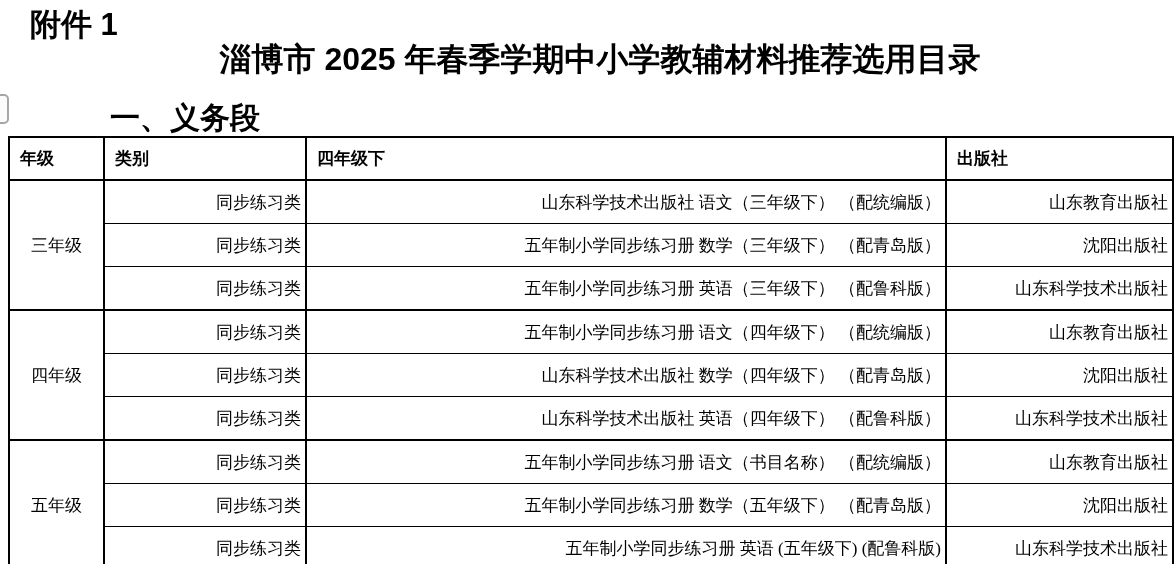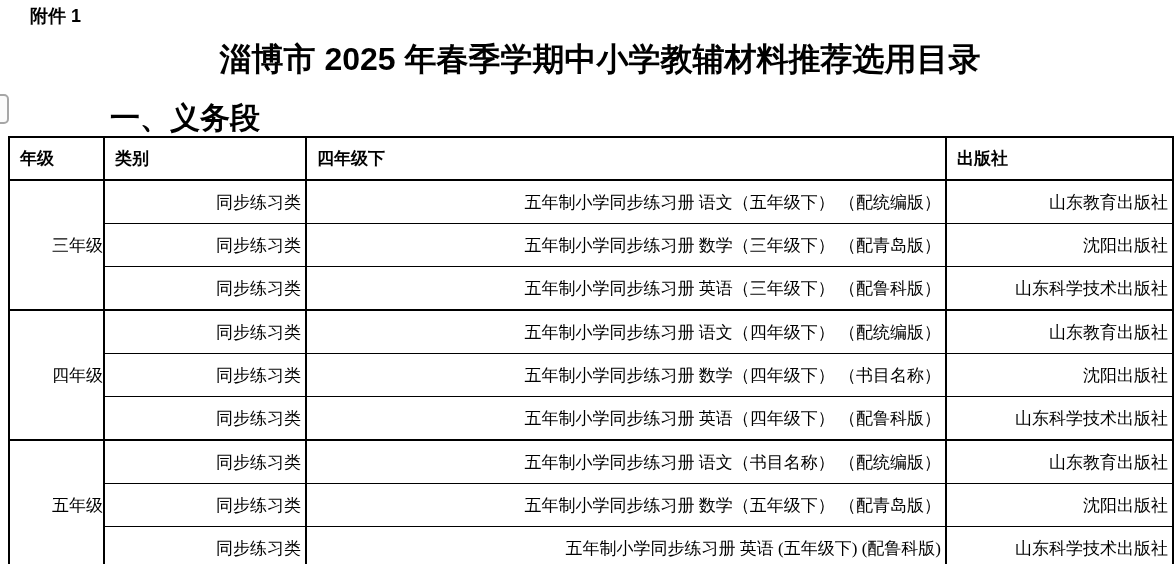--- a/index.html
+++ b/index.html
@@ -14,21 +14,21 @@
     background: #ffffff;
     color: #000000;
     font-family: "Liberation Serif", serif;
   }
   .attachment-label {
     position: absolute;
     left: 30px;
     top: 4px;
     font-family: "Liberation Sans", sans-serif;
     font-weight: 700;
-    font-size: 18px;
+    font-size: 31px;
     white-space: nowrap;
   }
   .doc-title {
     position: absolute;
     left: 12px;
     top: 38px;
     width: 1176px;
     text-align: center;
     font-family: Liberation Sans, sans-serif;
     font-weight: 700;
@@ -81,21 +81,21 @@
     vertical-align: middle;
   }
   .catalog td {
     height: 42px;
     font-size: 17px;
     text-align: right;
     padding: 0 4px 0 10px;
     vertical-align: middle;
   }
   .catalog td.grade-cell {
-    text-align: right;
+    text-align: center;
     padding: 0;
   }
   .catalog tr.group-start td {
     border-top-width: 2px;
   }
 </style>
 </head>
 <body>
 
 <div class="edge-widget"></div>
@@ -117,21 +117,21 @@
     <tr>
       <th>年级</th>
       <th>类别</th>
       <th>四年级下</th>
       <th>出版社</th>
     </tr>
 
     <tr class="group-start">
       <td class="grade-cell" rowspan="3">三年级</td>
       <td>同步练习类</td>
-      <td>五年制小学同步练习册 语文（五年级下） （配统编版）</td>
+      <td>山东科学技术出版社 语文（三年级下） （配统编版）</td>
       <td>山东教育出版社</td>
     </tr>
     <tr>
       <td>同步练习类</td>
       <td>五年制小学同步练习册 数学（三年级下） （配青岛版）</td>
       <td>沈阳出版社</td>
     </tr>
     <tr>
       <td>同步练习类</td>
       <td>五年制小学同步练习册 英语（三年级下） （配鲁科版）</td>
@@ -139,26 +139,26 @@
     </tr>
 
     <tr class="group-start">
       <td class="grade-cell" rowspan="3">四年级</td>
       <td>同步练习类</td>
       <td>五年制小学同步练习册 语文（四年级下） （配统编版）</td>
       <td>山东教育出版社</td>
     </tr>
     <tr>
       <td>同步练习类</td>
-      <td>五年制小学同步练习册 数学（四年级下） （书目名称）</td>
+      <td>山东科学技术出版社 数学（四年级下） （配青岛版）</td>
       <td>沈阳出版社</td>
     </tr>
     <tr>
       <td>同步练习类</td>
-      <td>五年制小学同步练习册 英语（四年级下） （配鲁科版）</td>
+      <td>山东科学技术出版社 英语（四年级下） （配鲁科版）</td>
       <td>山东科学技术出版社</td>
     </tr>
 
     <tr class="group-start">
       <td class="grade-cell" rowspan="3">五年级</td>
       <td>同步练习类</td>
       <td>五年制小学同步练习册 语文（书目名称） （配统编版）</td>
       <td>山东教育出版社</td>
     </tr>
     <tr>

